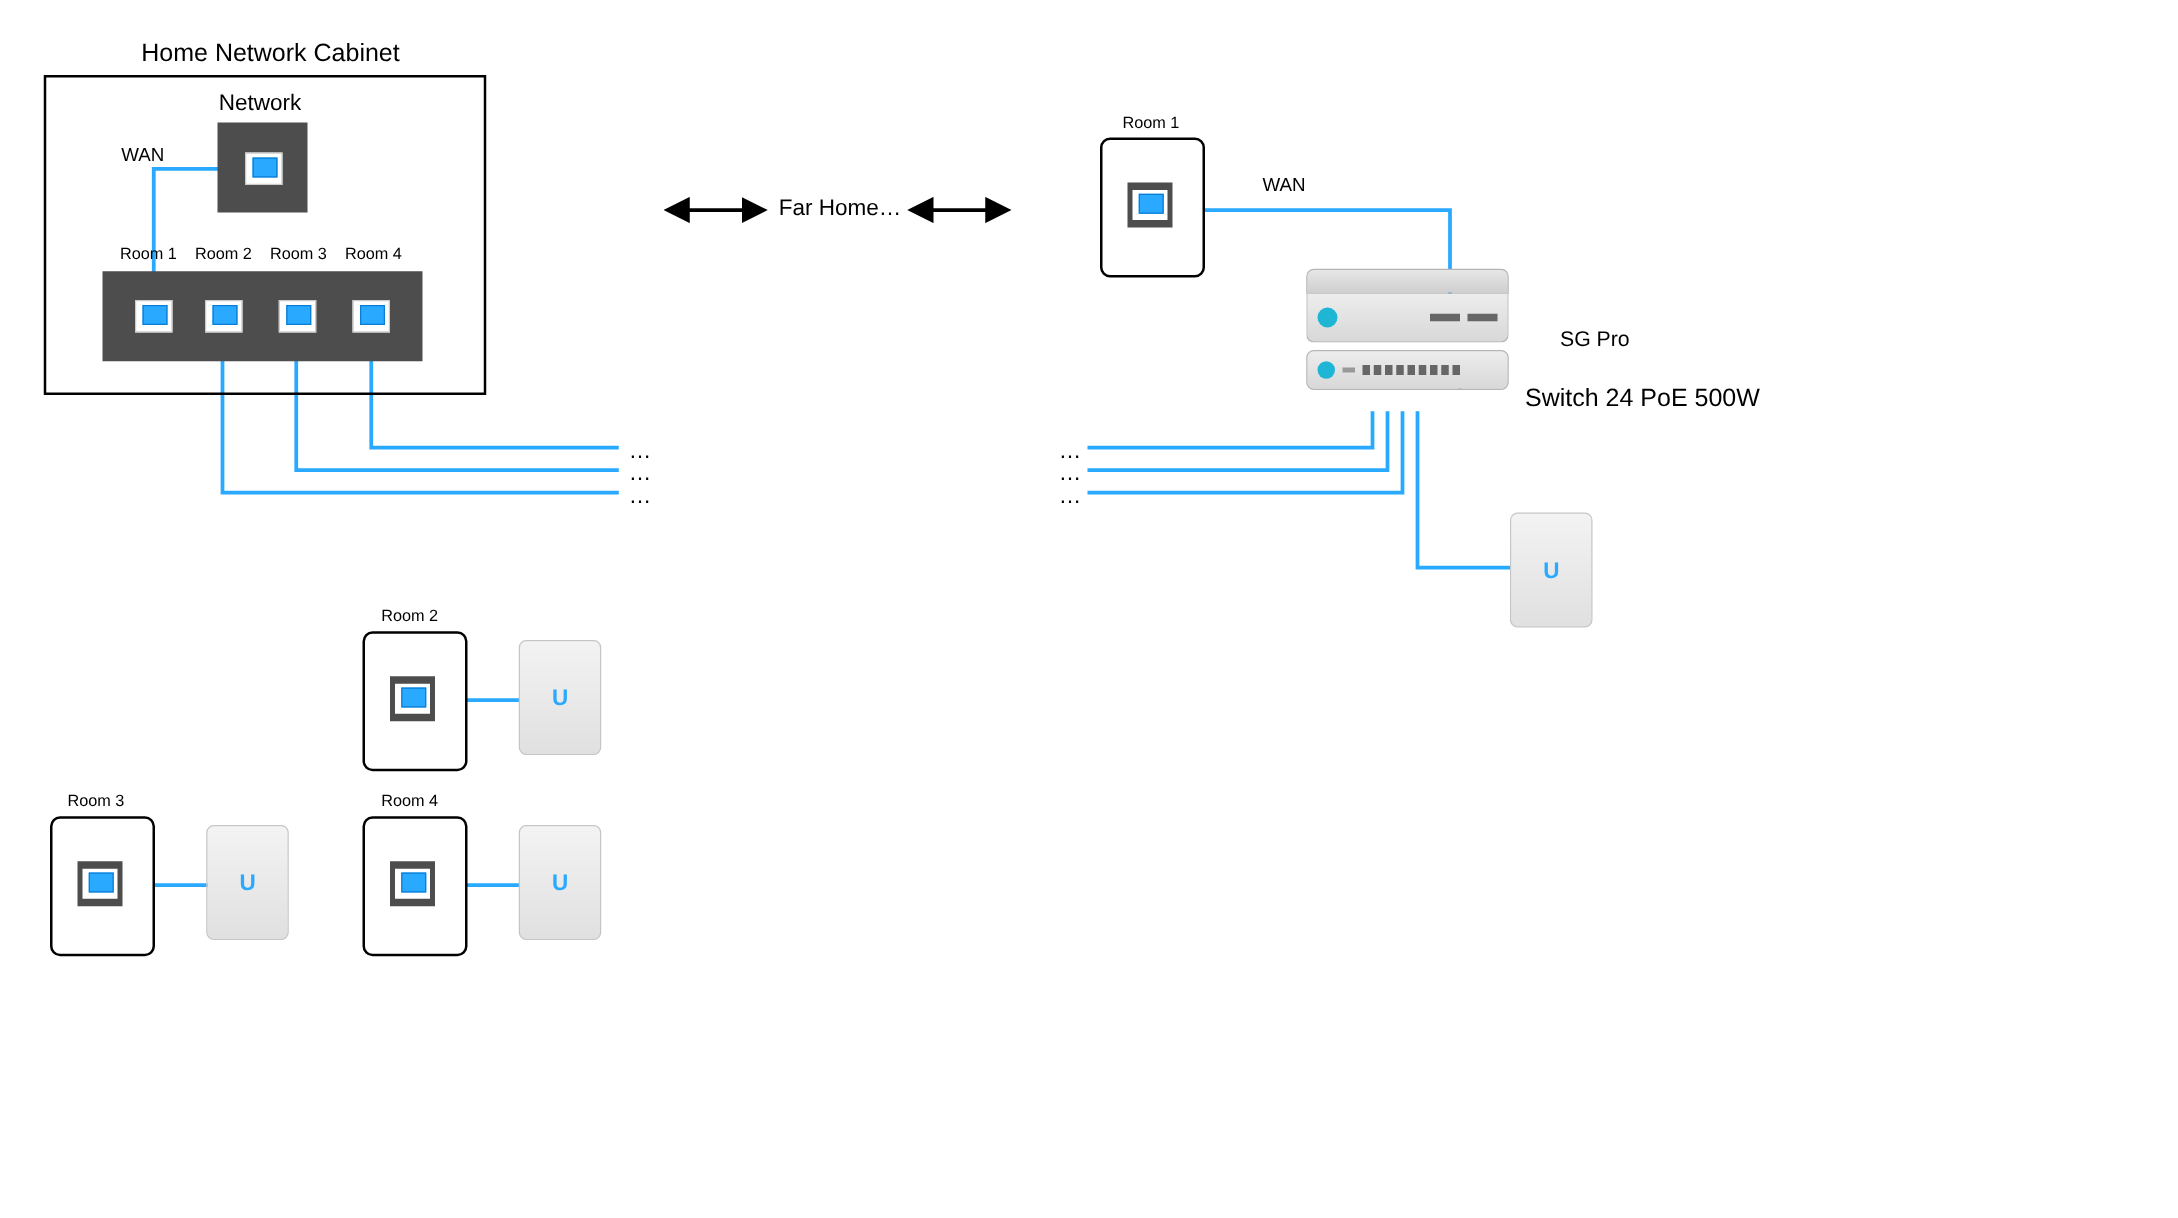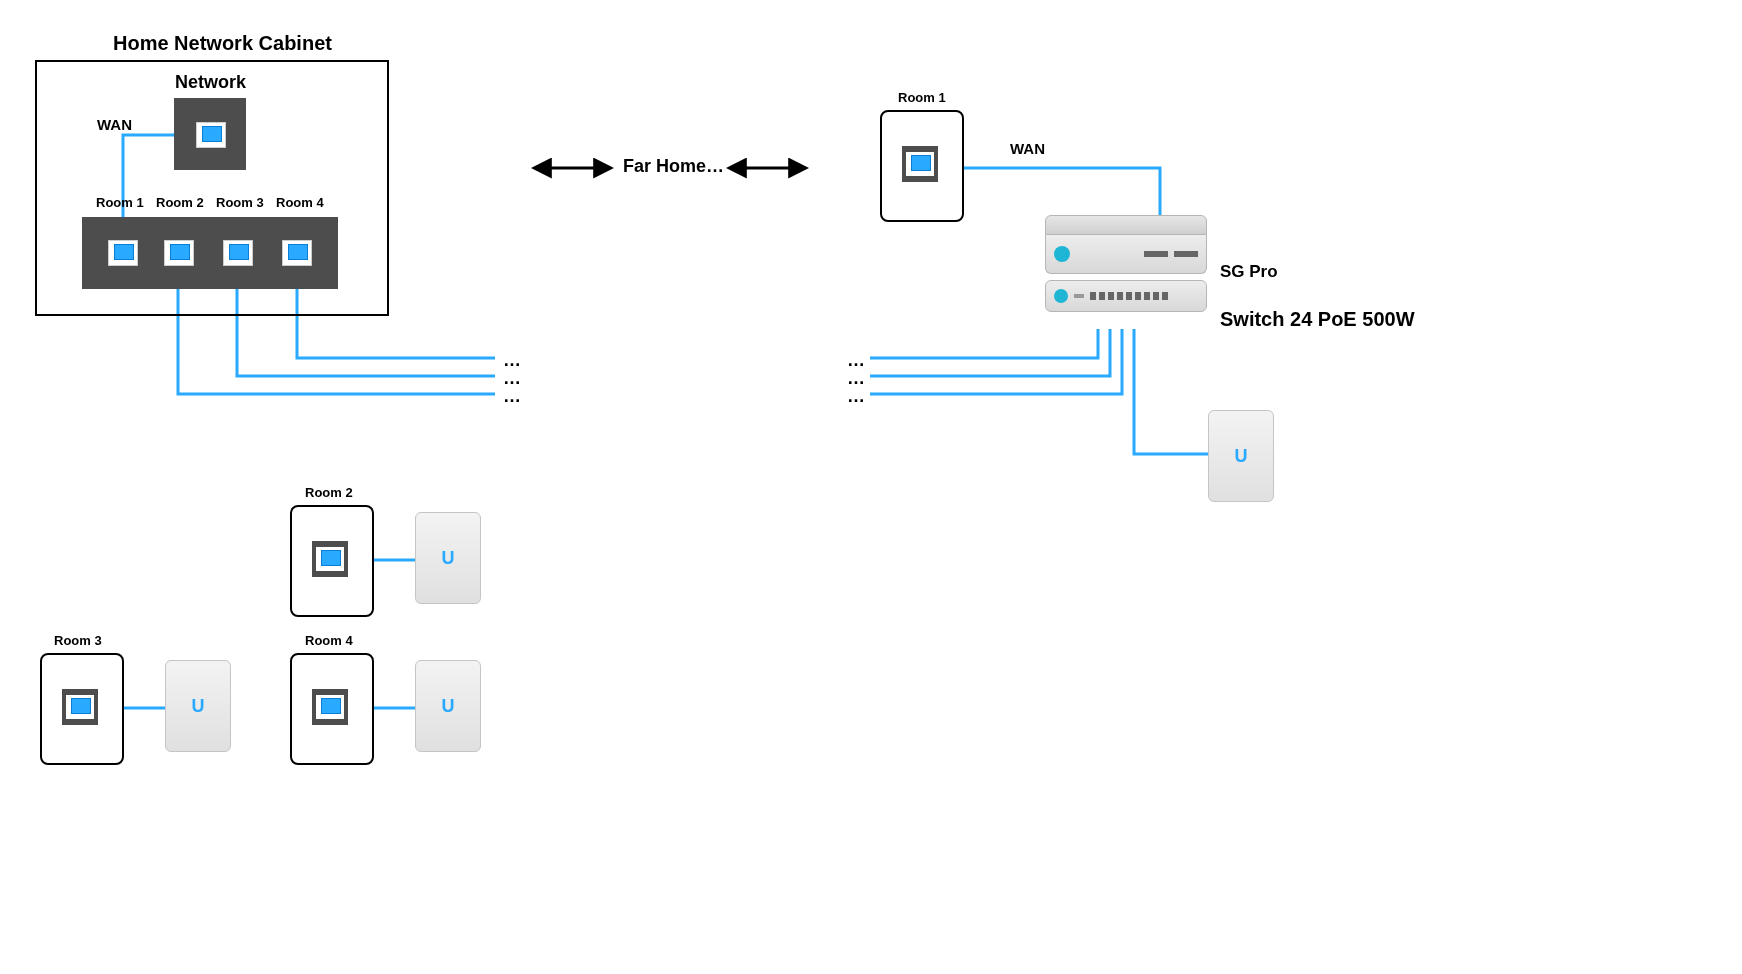--- a/index.html
+++ b/index.html
@@ -1,17 +1,17 @@
 <!DOCTYPE html>
 <html><head>
 <meta charset="utf-8">
 <style>
   html,body{margin:0;padding:0;background:#fff;font-family:-apple-system,Helvetica,Arial,sans-serif}
   #stage{position:relative;width:1742px;height:974px}
-  .lbl{position:absolute;font-weight:700;white-space:nowrap}
+  .lbl{position:absolute;font-weight:400;white-space:nowrap}
   .cabinet{position:absolute;border:2px solid #000}
   .dark-panel{position:absolute;background:#4d4d4d}
   .jack{position:absolute;width:28px;height:24px;background:#fff;border:1px solid #ccc}
   .jack:before{content:"";position:absolute;left:5px;top:3px;width:18px;height:14px;background:#29a9ff;border:1px solid #0a7dd6}
   .jack-dark{position:absolute;width:36px;height:36px;background:#4d4d4d}
   .jack-dark:before{content:"";position:absolute;left:4px;top:6px;width:28px;height:24px;background:#fff}
   .jack-dark:after{content:"";position:absolute;left:9px;top:9px;width:18px;height:14px;background:#29a9ff;border:1px solid #0a7dd6}
   .wallplate{position:absolute;background:#fff;border:2px solid #000;border-radius:8px}
   .ap{position:absolute;background:linear-gradient(180deg,#f3f3f3,#e0e0e0);border:1px solid #c5c5c5;border-radius:6px;display:flex;align-items:center;justify-content:center}
   .ap .u{font-weight:700;font-size:18px;color:#29a9ff;font-family:Arial,sans-serif}
@@ -107,21 +107,21 @@
         <div style="width:6px;height:8px;background:#666"></div>
         <div style="width:6px;height:8px;background:#666"></div>
         <div style="width:6px;height:8px;background:#666"></div>
         <div style="width:6px;height:8px;background:#666"></div>
         <div style="width:6px;height:8px;background:#666"></div>
         <div style="width:6px;height:8px;background:#666"></div>
         <div style="width:6px;height:8px;background:#666"></div>
       </div>
     </div>
   </div>
-  <div class="lbl" style="left:1220px;top:262px;font-size:17px">SG Pro</div>
+  <div class="lbl" style="left:1248px;top:262px;font-size:17px">SG Pro</div>
   <div class="lbl" style="left:1220px;top:308px;font-size:20px">Switch 24 PoE 500W</div>
 
   <div class="lbl" style="left:847px;top:350px;font-size:18px">…</div>
   <div class="lbl" style="left:847px;top:368px;font-size:18px">…</div>
   <div class="lbl" style="left:847px;top:386px;font-size:18px">…</div>
 
   <div class="ap" style="left:1208px;top:410px;width:64px;height:90px">
       <span class="u">U</span>
     </div>
 

